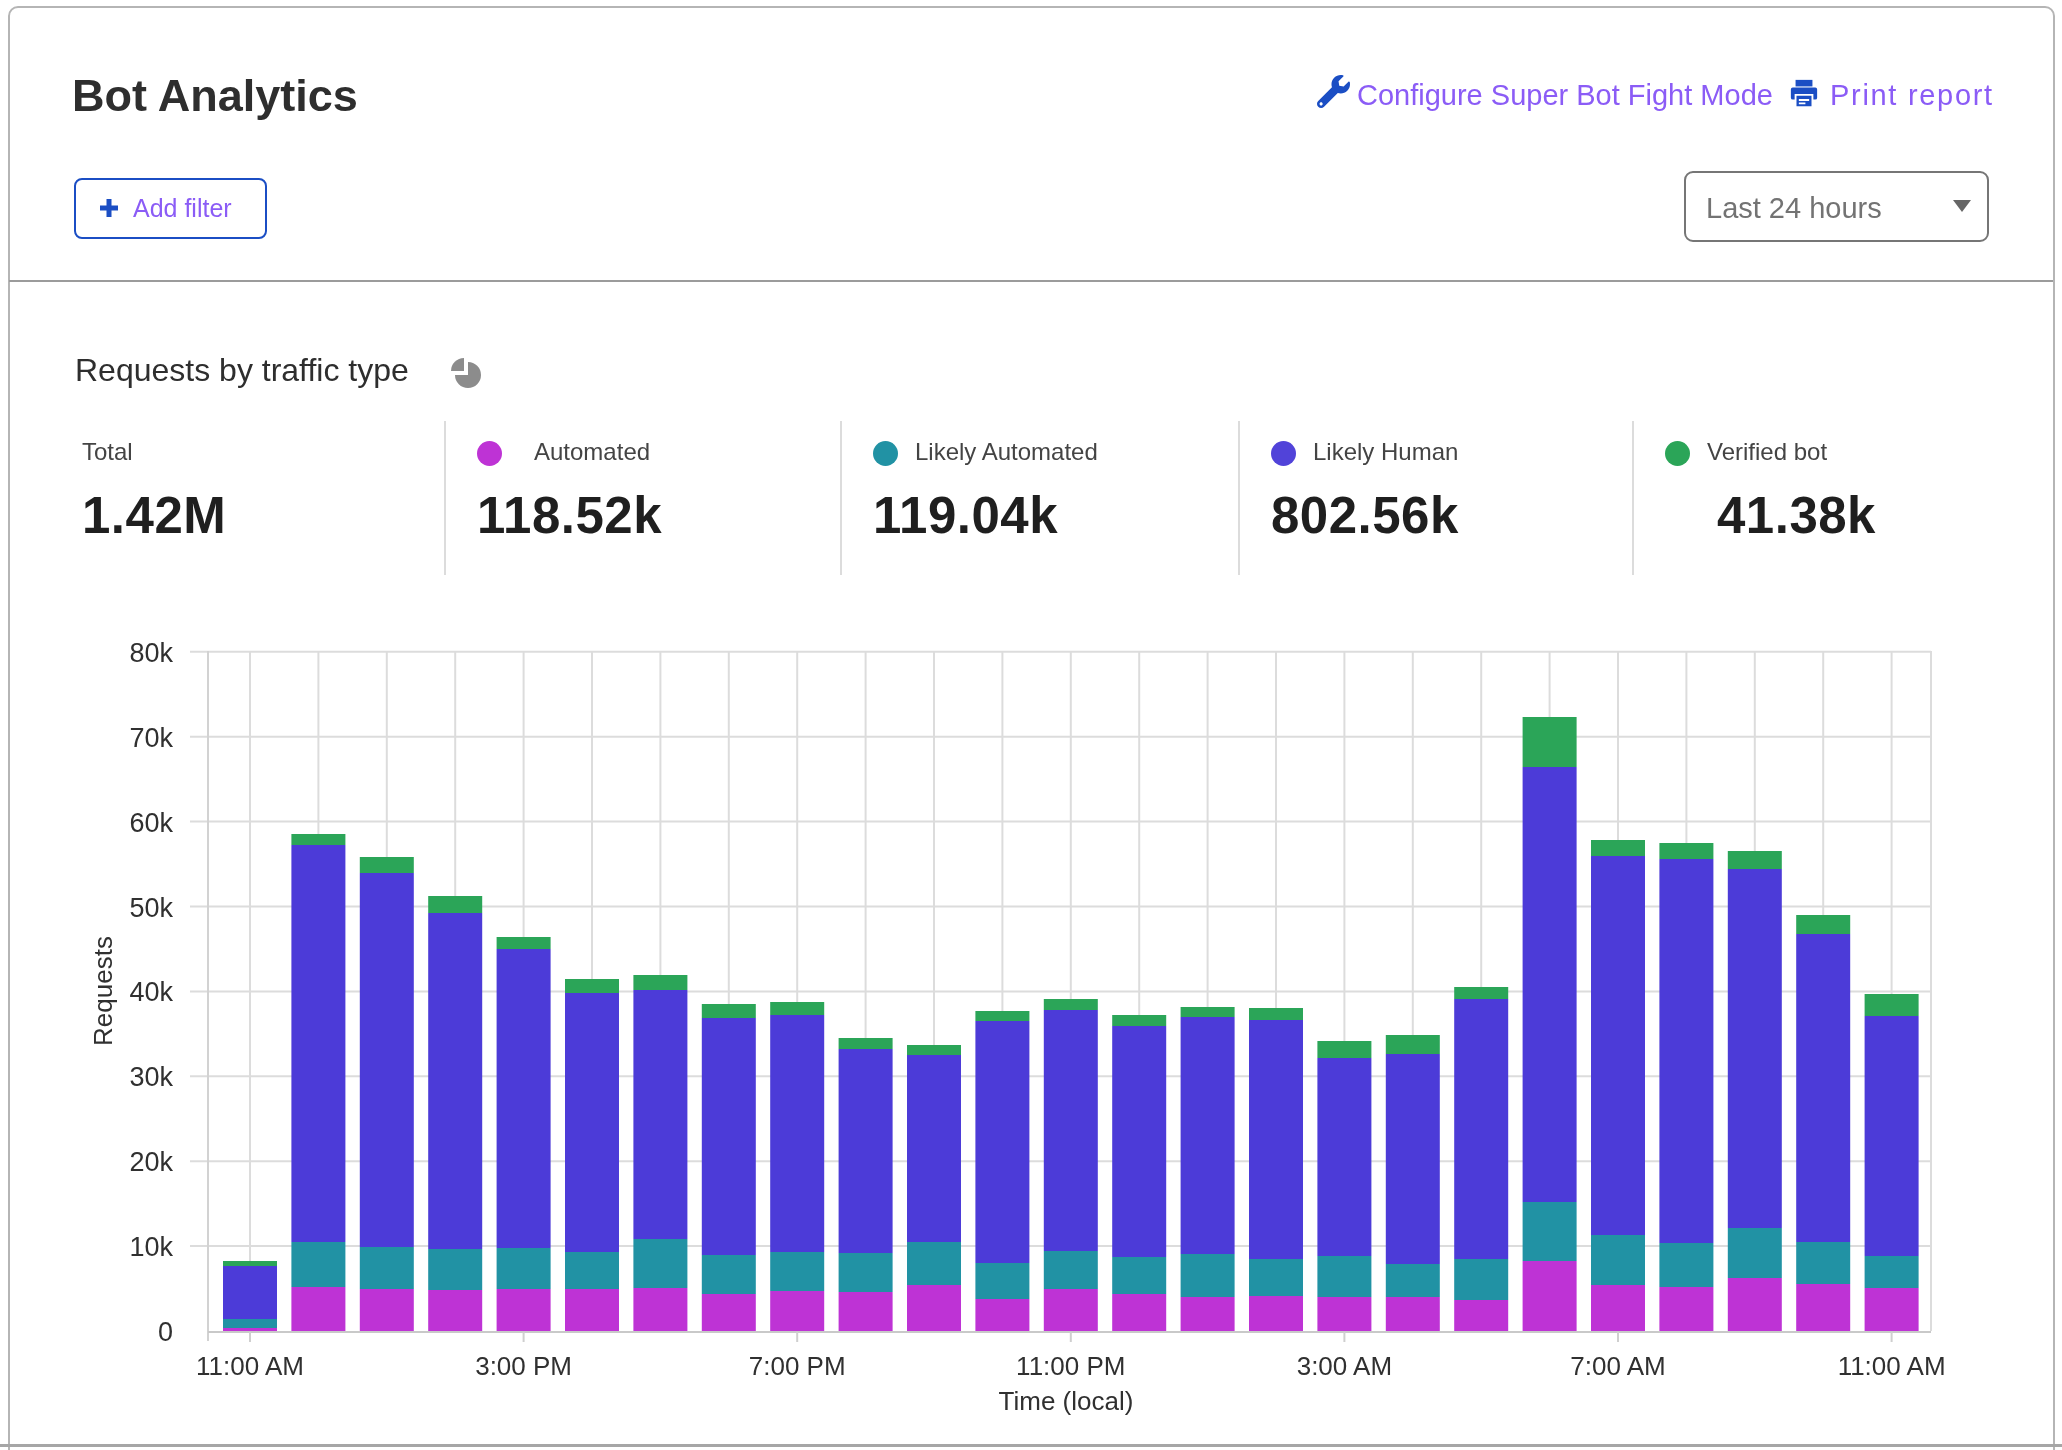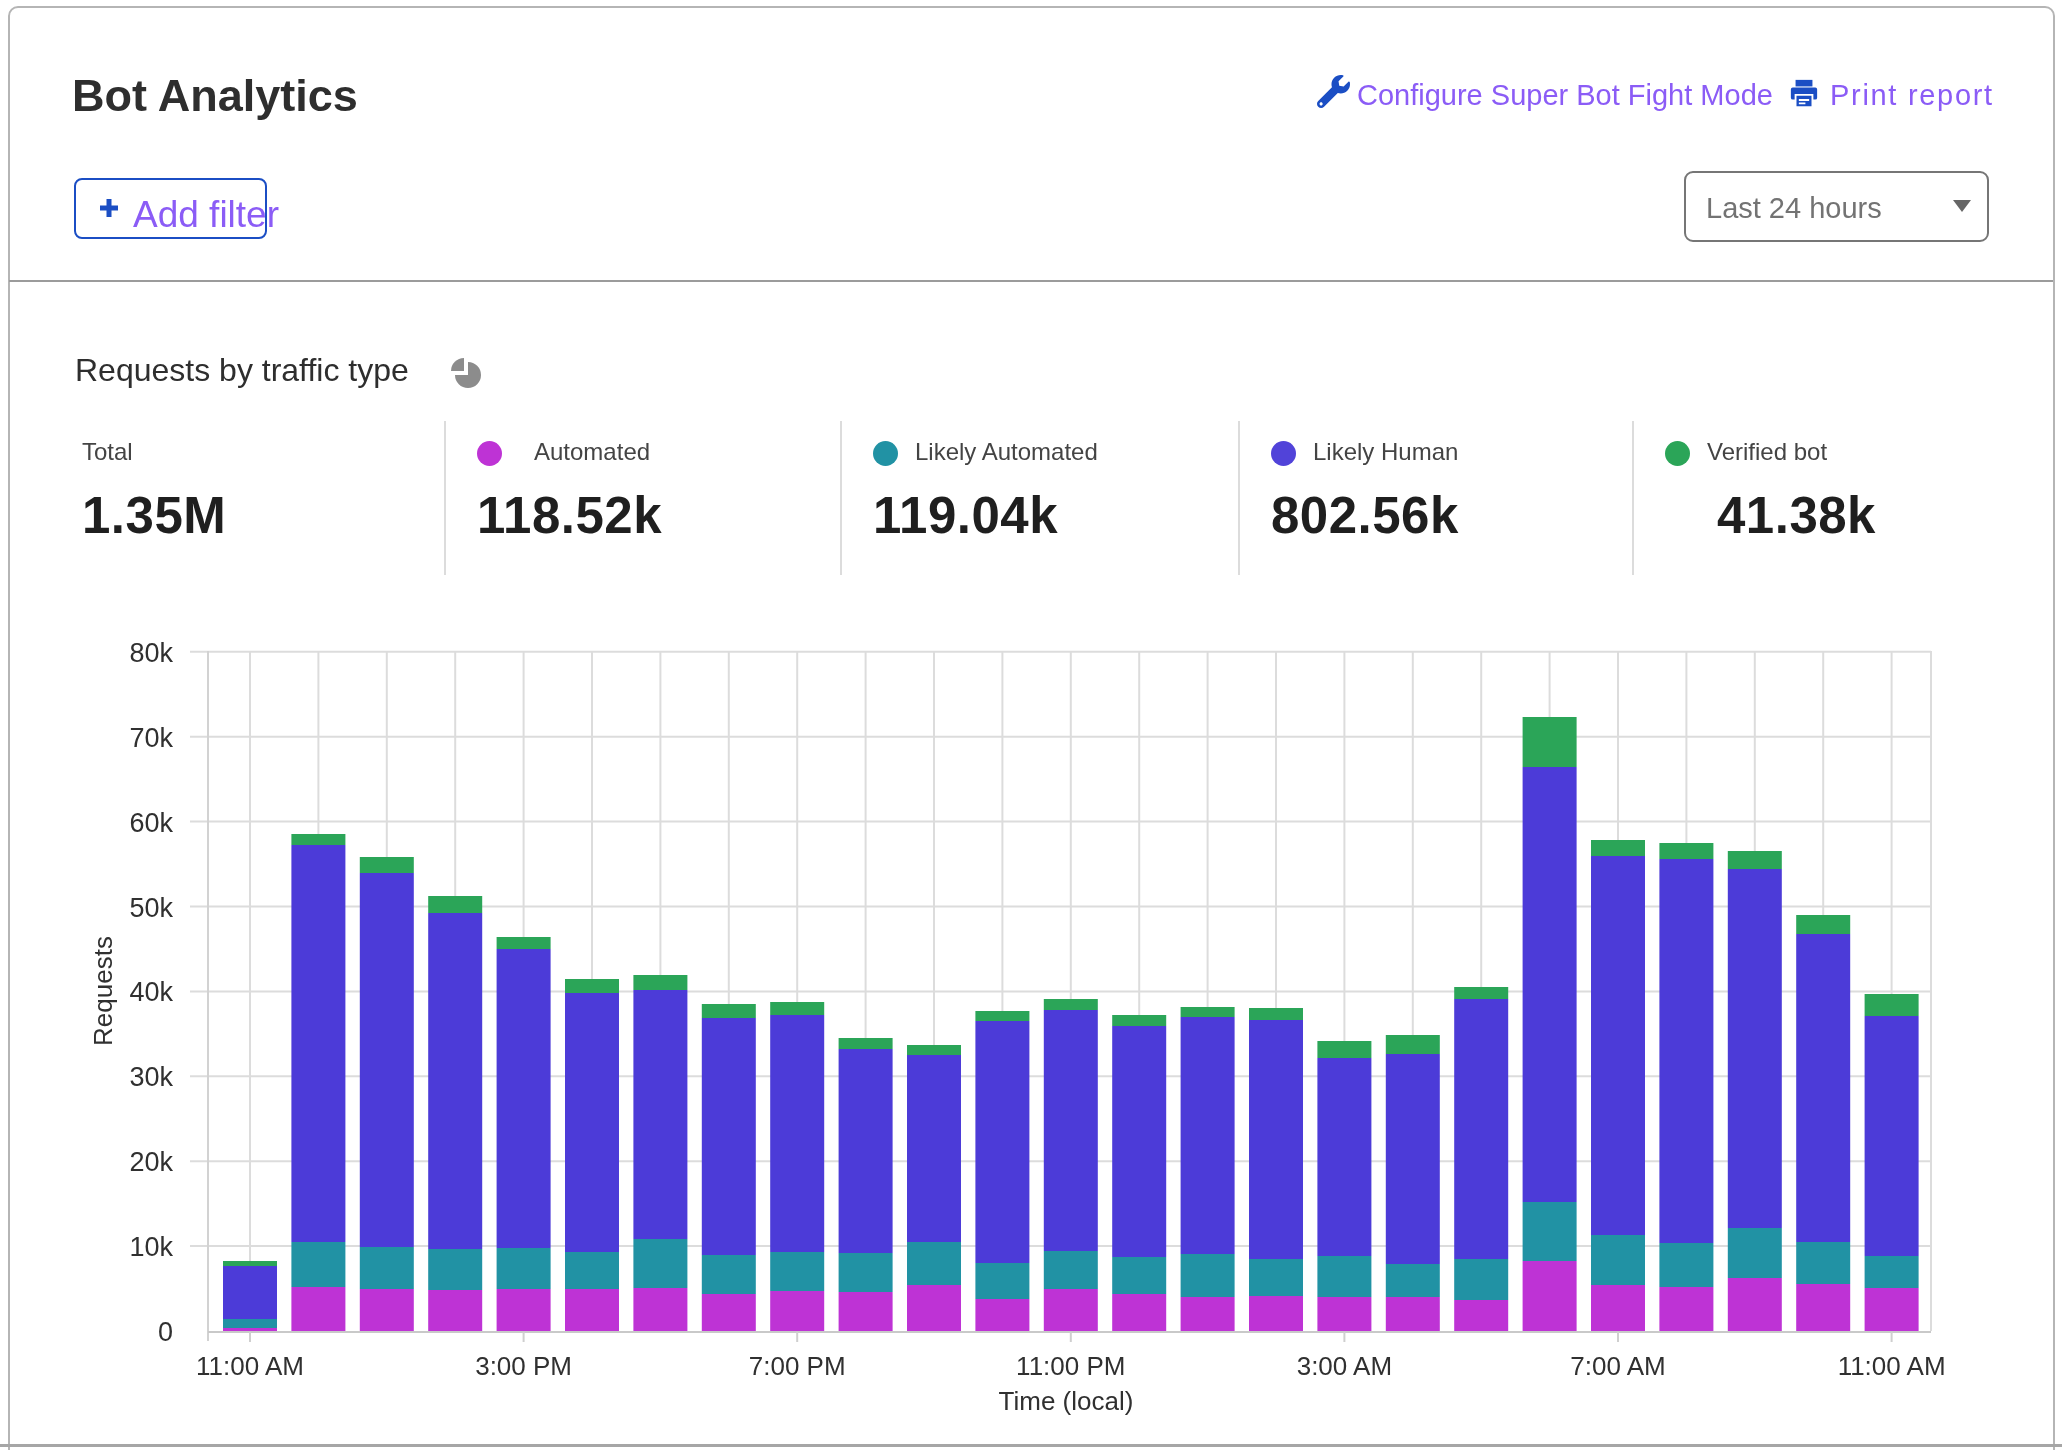--- a/index.html
+++ b/index.html
@@ -21,36 +21,36 @@
       <rect x="7" y="2" width="18" height="7"></rect>
       <path d="M4 10 h24 a2 2 0 0 1 2 2 v9 a2 2 0 0 1-2 2 h-2 v-6 H6 v6 H4 a2 2 0 0 1-2-2 v-9 a2 2 0 0 1 2-2 z"></path>
       <path d="M8 19 h16 v11 H8 z M10.5 22.5 h11 v2 h-11 z M10.5 26 h7 v2 h-7 z" fill-rule="evenodd"></path>
     </g>
   </svg>
 <div class="abs blue" style="left:1830px;top:79px;font-size:29px;letter-spacing:1.7px">Print report</div>
 <div class="abs" style="left:74px;top:178px;width:189px;height:57px;border:2px solid #1b4ec4;border-radius:8px"></div>
 <svg width="24" height="24" viewBox="0 0 24 24" style="position:absolute;left:97px;top:196px">
     <path d="M12 3 v18 M3 12 h18" stroke="#1b4ec4" stroke-width="5"></path>
   </svg>
-<div class="abs blue" style="left:133px;top:194px;font-size:37px">Add filter</div>
+<div class="abs blue" style="left:133px;top:194px;font-size:25px">Add filter</div>
 <div class="abs" style="left:1684px;top:171px;width:301px;height:67px;border:2px solid #767676;border-radius:9px"></div>
 <div class="abs" style="left:1706px;top:192px;font-size:29px;color:#737373">Last 24 hours</div>
 <svg width="22" height="16" viewBox="0 0 22 16" style="position:absolute;left:1951px;top:198px">
     <polygon points="2,2 20,2 11,14" fill="#666"></polygon>
   </svg>
 <div class="abs" style="left:9px;top:280px;width:2044px;height:2px;background:#9b9b9b"></div>
 <div class="abs" style="left:75px;top:352px;font-size:32px;font-weight:normal;color:#2e2e2e">Requests by traffic type</div>
 <svg width="34" height="34" viewBox="0 0 34 34" style="position:absolute;left:449px;top:356px">
     <g fill="#8c8c8c">
       <path d="M19 6 A 13 13 0 1 1 6 19 L 19 19 Z"></path>
       <path d="M15 2 A 13 13 0 0 0 2 15 L 15 15 Z"></path>
     </g>
   </svg>
 <div class="abs lab" style="left:82px">Total</div>
-<div class="abs val" style="left:82px">1.35M</div>
+<div class="abs val" style="left:82px">1.42M</div>
 <div class="abs" style="left:477px;top:441px;width:25px;height:25px;border-radius:50%;background:#be33d5"></div>
 <div class="abs lab" style="left:534px">Automated</div>
 <div class="abs val" style="left:477px">118.52k</div>
 <div class="abs" style="left:873px;top:441px;width:25px;height:25px;border-radius:50%;background:#2192a4"></div>
 <div class="abs lab" style="left:915px">Likely Automated</div>
 <div class="abs val" style="left:873px">119.04k</div>
 <div class="abs" style="left:1271px;top:441px;width:25px;height:25px;border-radius:50%;background:#5143d9"></div>
 <div class="abs lab" style="left:1313px">Likely Human</div>
 <div class="abs val" style="left:1271px">802.56k</div>
 <div class="abs" style="left:1665px;top:441px;width:25px;height:25px;border-radius:50%;background:#2ba558"></div>

